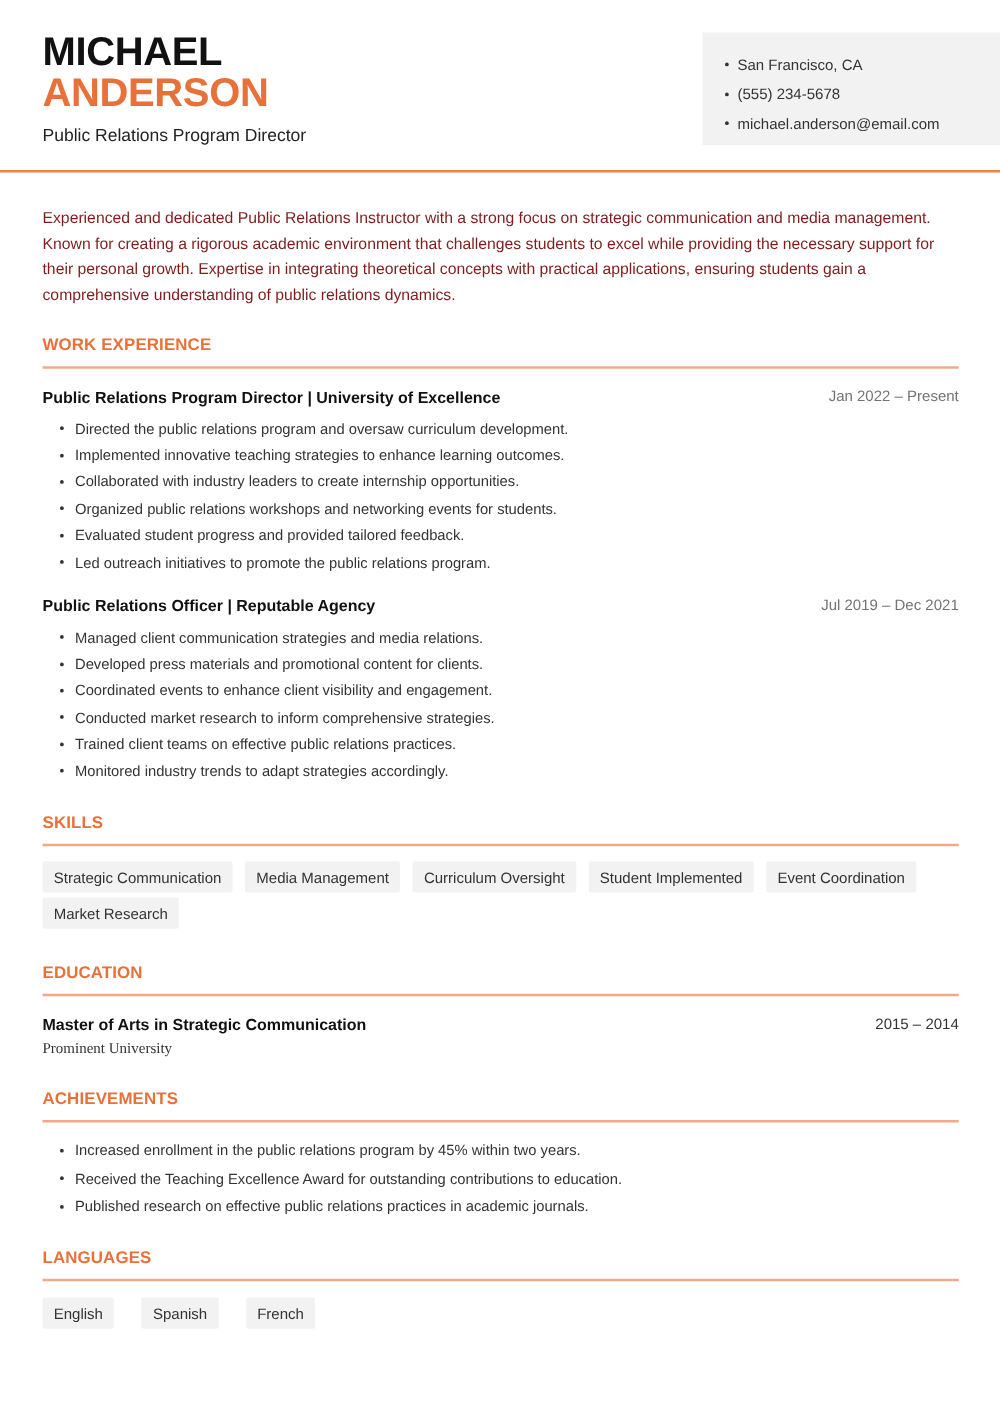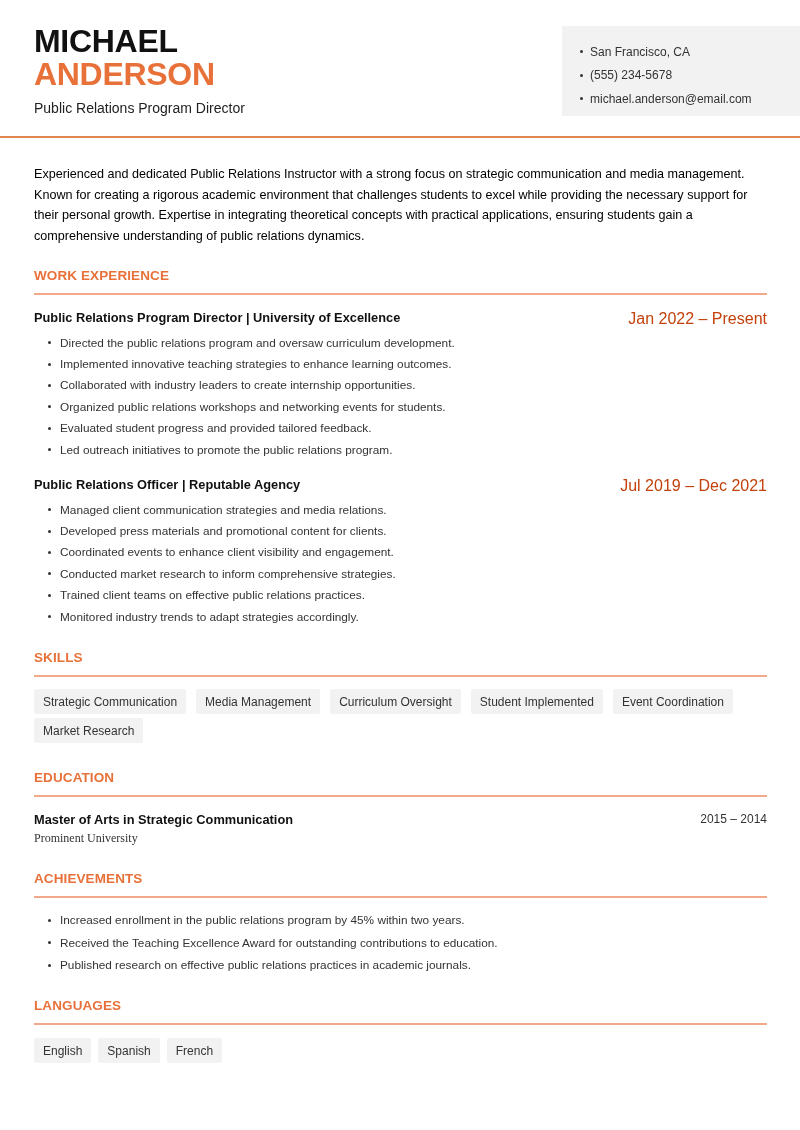--- a/index.html
+++ b/index.html
@@ -8,35 +8,35 @@
 
   .header { position: absolute; left: 0; top: 0; width: 800px; height: 138px; border-bottom: 2px solid #e0864f; }
   .name-first { position: absolute; left: 34px; top: 24px; font-size: 32px; font-weight: bold; color: #111111; line-height: 34px; letter-spacing: -0.3px; }
   .name-last { position: absolute; left: 34px; top: 57px; font-size: 32px; font-weight: bold; color: #e8713a; line-height: 34px; letter-spacing: -0.3px; }
   .job-title { position: absolute; left: 34px; top: 100px; font-size: 14px; color: #222222; }
 
   .contact-box { position: absolute; left: 562px; top: 26px; width: 238px; height: 90px; background: #f2f2f2; padding: 14px 0 0 18px; }
   .contact-item { font-size: 12px; color: #333333; height: 23.5px; display: flex; align-items: center; }
   .contact-item .dot { width: 3px; height: 3px; background: #333; border-radius: 50%; margin-right: 7px; flex: none; }
 
-  .summary { position: absolute; left: 34px; top: 164px; width: 735px; font-size: 12.6px; line-height: 20.6px; color: #000000; }
+  .summary { position: absolute; left: 34px; top: 164px; width: 735px; font-size: 12.6px; line-height: 20.6px; color: #7f1d1d; }
 
   .section-title { position: absolute; left: 34px; font-size: 13.5px; font-weight: bold; color: #e8713a; letter-spacing: 0.1px; }
   .section-rule { position: absolute; left: 34px; width: 733px; height: 2px; background: #f1a98a; }
 
   .job-head { position: absolute; left: 34px; font-size: 12.8px; font-weight: bold; color: #111111; }
-  .job-date { position: absolute; right: 33px; font-size: 16px; color: #c2410c; }
+  .job-date { position: absolute; right: 33px; font-size: 12px; color: #737373; }
 
   .bullets { position: absolute; left: 34px; width: 740px; list-style: none; }
   .bullets li { font-size: 11.8px; color: #333333; height: 21.4px; display: flex; align-items: center; }
   .bullets li .dot { width: 3px; height: 3px; background: #333; border-radius: 50%; margin: 0 9px 0 14px; flex: none; }
 
   .tags { position: absolute; left: 34px; width: 740px; display: flex; flex-wrap: wrap; gap: 4px 10px; }
   .tag { background: #f2f2f2; font-size: 12px; color: #333333; padding: 0 9px; height: 25px; display: flex; align-items: center; border-radius: 2px; }
-  .tags.lang { gap: 8px 7px; }
+  .tags.lang { gap: 8px 22px; }
 
   .edu-degree { position: absolute; left: 34px; top: 812px; font-size: 12.8px; font-weight: bold; color: #111111; }
   .edu-school { position: absolute; left: 34px; top: 831px; font-size: 12px; color: #333333; font-family: Liberation Serif, serif; }
   .edu-date { position: absolute; right: 33px; top: 812px; font-size: 12px; color: #333333; }
 </style>
 </head>
 <body>
 
 <div class="header">
   <div class="name-first">MICHAEL</div>

